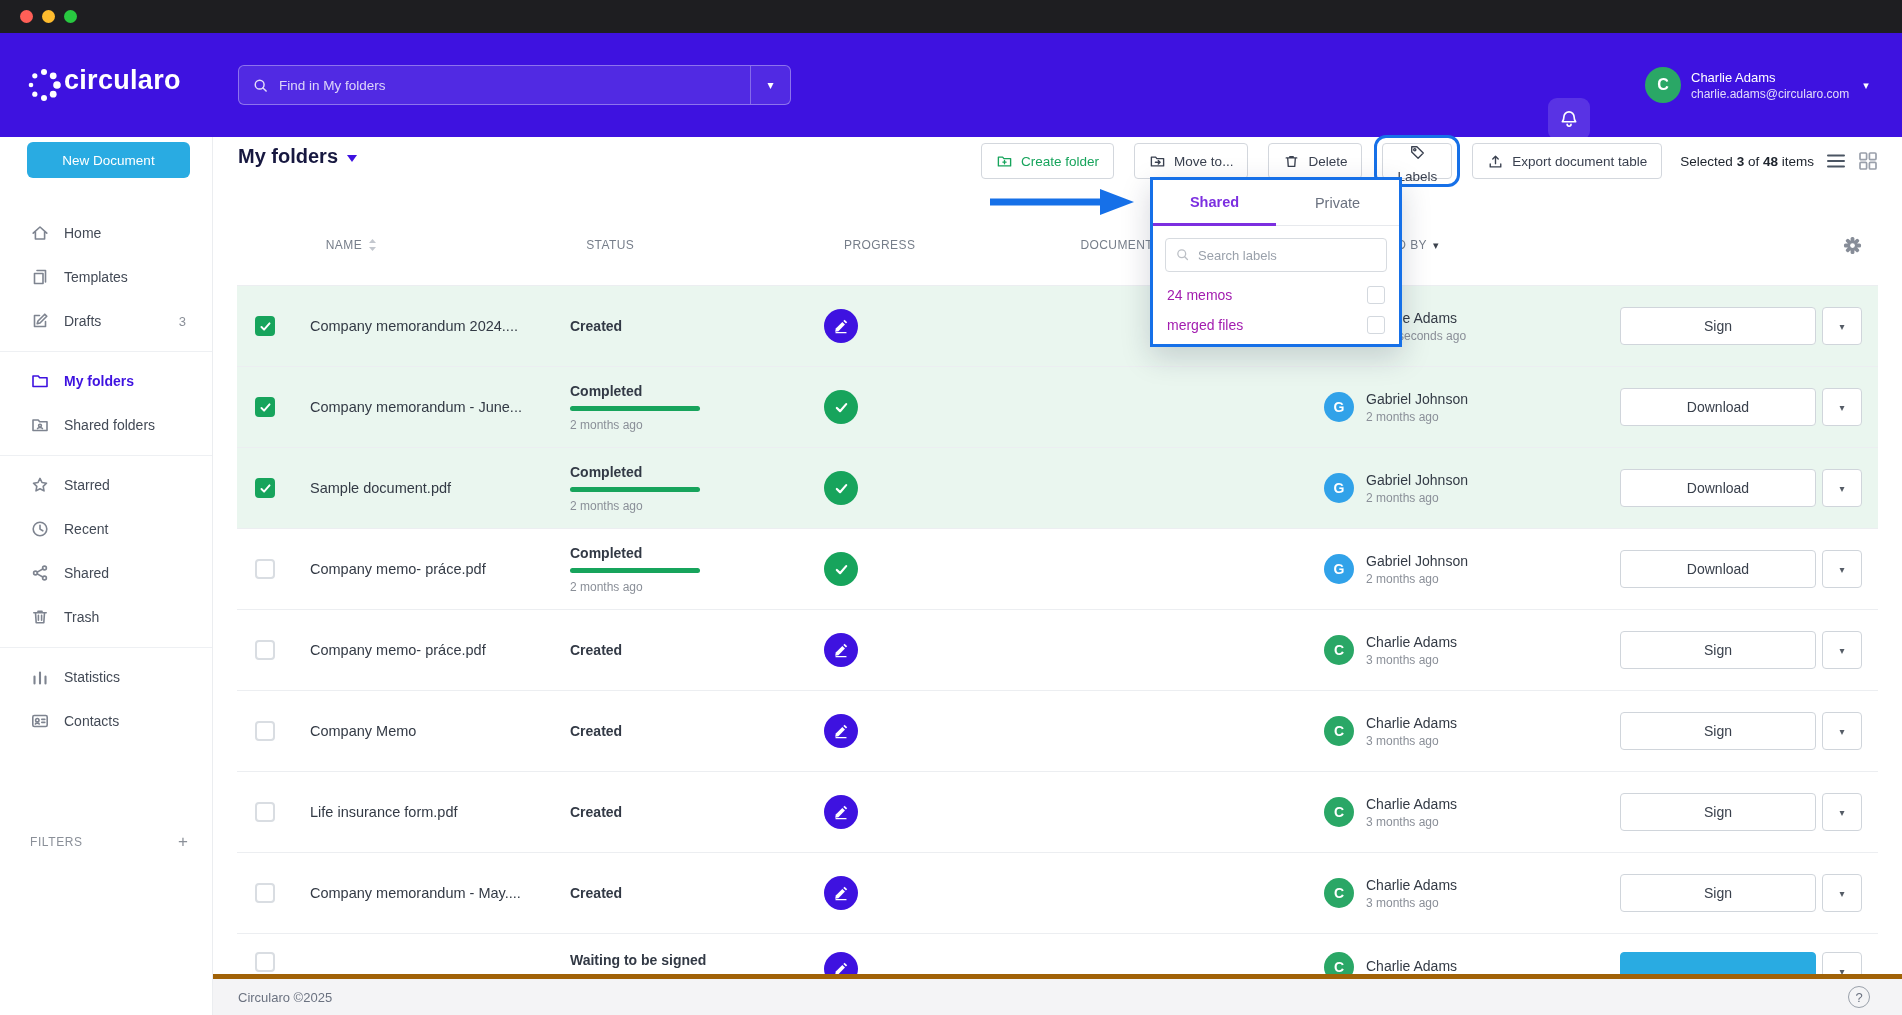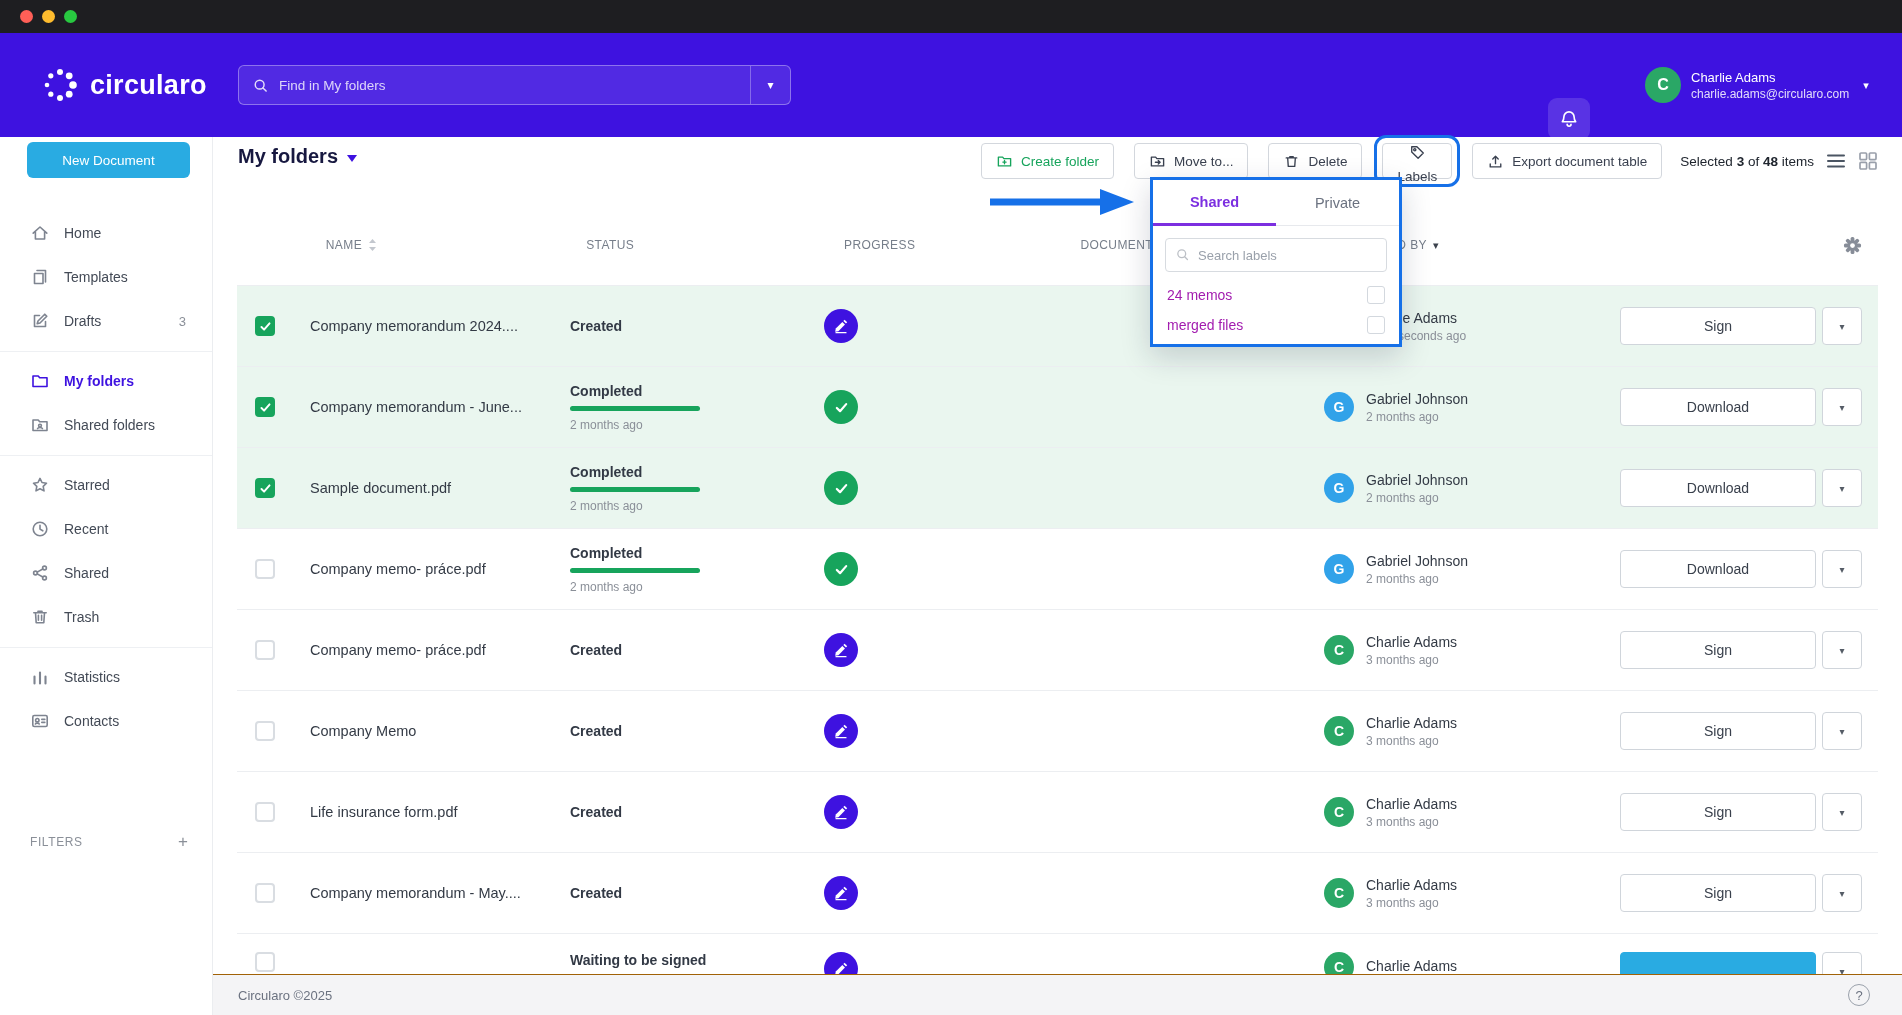--- a/index.html
+++ b/index.html
@@ -6,21 +6,21 @@
   html,body { background:#e8e8e8; font-family:"Liberation Sans", sans-serif; }
   .screen { position:relative; width:1902px; height:1015px; background:#fff; overflow:hidden; }
 
   
   .titlebar { position:absolute; top:0; left:0; right:0; height:33px; background:#1e1e21; display:flex; align-items:center; padding-left:20px; gap:9px; }
   .dot { width:13px; height:13px; border-radius:50%; }
   .dot.r{background:#ff5f57}.dot.y{background:#febc2e}.dot.g{background:#28c840}
 
   
   .appheader { position:absolute; top:33px; left:0; right:0; height:104px; background:var(--brand); }
-  .logo { position:absolute; left:40px; top:50%; transform:translateY(-50%); display:flex; align-items:center; gap:10px; }
+  .logo { position:absolute; left:24px; top:50%; transform:translateY(-50%); display:flex; align-items:flex-start; }
   .logo-text { color:#fff; font-size:27px; font-weight:700; letter-spacing:.3px; }
   .searchbar { position:absolute; left:238px; top:32px; width:553px; height:40px; border:1px solid rgba(255,255,255,.35); background:rgba(255,255,255,.10); border-radius:6px; display:flex; align-items:center; }
   .s-icon { margin:0 10px 0 13px; display:flex; opacity:.85; }
   .s-input { flex:1; height:100%; background:transparent; border:none; outline:none; color:#fff; font-size:13.5px; font-family:inherit; }
   .s-input::placeholder { color:rgba(255,255,255,.8); }
   .s-caret { width:40px; align-self:stretch; border-left:1px solid rgba(255,255,255,.3); display:flex; align-items:center; justify-content:center; color:#fff; font-size:12px; cursor:pointer; }
   .bellbox { position:absolute; left:1548px; top:65px; width:42px; height:42px; border-radius:9px; background:rgba(255,255,255,.14); display:flex; align-items:center; justify-content:center; cursor:pointer; }
   .userchip { position:absolute; left:1645px; top:50%; transform:translateY(-50%); display:flex; align-items:center; gap:10px; cursor:pointer; }
   .uavatar { width:36px; height:36px; border-radius:50%; background:var(--avatar-green); color:#fff; font-size:16px; font-weight:700; display:flex; align-items:center; justify-content:center; }
   .utxt { display:flex; flex-direction:column; gap:2px; }
@@ -95,21 +95,21 @@
   .avatar.av-green { background:var(--avatar-green); }
   .avatar.av-blue { background:var(--avatar-blue); }
   .mod-txt { display:flex; flex-direction:column; gap:3px; }
   .mod-name { font-size:14px; color:#333a45; }
   .mod-time { font-size:12px; color:#8a8f98; }
   .act-btn { flex:1; height:38px; background:#fff; border:1px solid #d0d5db; border-radius:4px; font-family:inherit; font-size:14px; color:#39404c; cursor:pointer; }
   .act-btn.primary { background:var(--accent); border-color:var(--accent); color:#fff; }
   .act-caret { width:40px; height:38px; background:#fff; border:1px solid #d0d5db; border-radius:4px; color:#555c66; font-size:10px; cursor:pointer; }
 
   
-  .footer { position:absolute; left:213px; right:0; bottom:0; height:41px; background:#f4f4f6; border-top:1px solid #a16207; display:flex; align-items:center; padding:0 32px 0 25px; z-index:6; }
+  .footer { position:absolute; left:213px; right:0; bottom:0; height:41px; background:#f4f4f6; border-top:5px solid #a16207; display:flex; align-items:center; padding:0 32px 0 25px; z-index:6; }
   .copyright { font-size:13px; color:#6b7280; }
   .help { margin-left:auto; width:22px; height:22px; border:1.5px solid #9aa1ab; border-radius:50%; color:#6b7280; font-size:13px; display:flex; align-items:center; justify-content:center; cursor:pointer; }
 
   
   .labels-popup { position:absolute; left:1150px; top:177px; width:252px; background:#fff; border:3px solid var(--annotation); box-shadow:0 10px 28px rgba(20,30,60,.18); z-index:20; }
   .ptabs { display:flex; height:46px; border-bottom:1px solid #e7e9ed; }
   .ptab { flex:1; display:flex; align-items:center; justify-content:center; font-size:14.5px; color:#6b7280; cursor:pointer; }
   .ptab.active { color:var(--tab-active); border-bottom:3px solid var(--tab-active); margin-bottom:-1px; font-weight:600; }
   .psearch { margin:12px 12px 8px; position:relative; }
   .psearch input { width:100%; height:34px; border:1px solid #d7dbe0; border-radius:4px; padding:0 10px 0 32px; font-size:13px; font-family:inherit; color:#3a4150; outline:none; }

